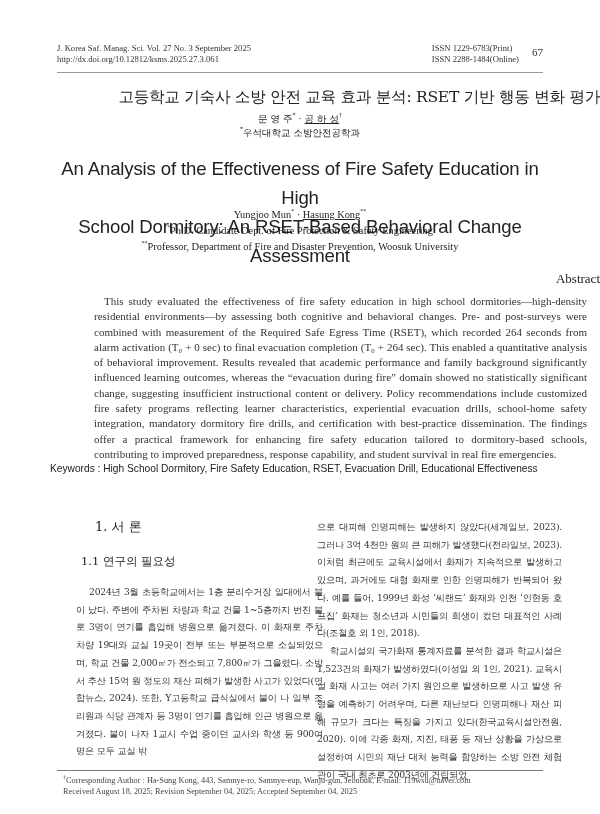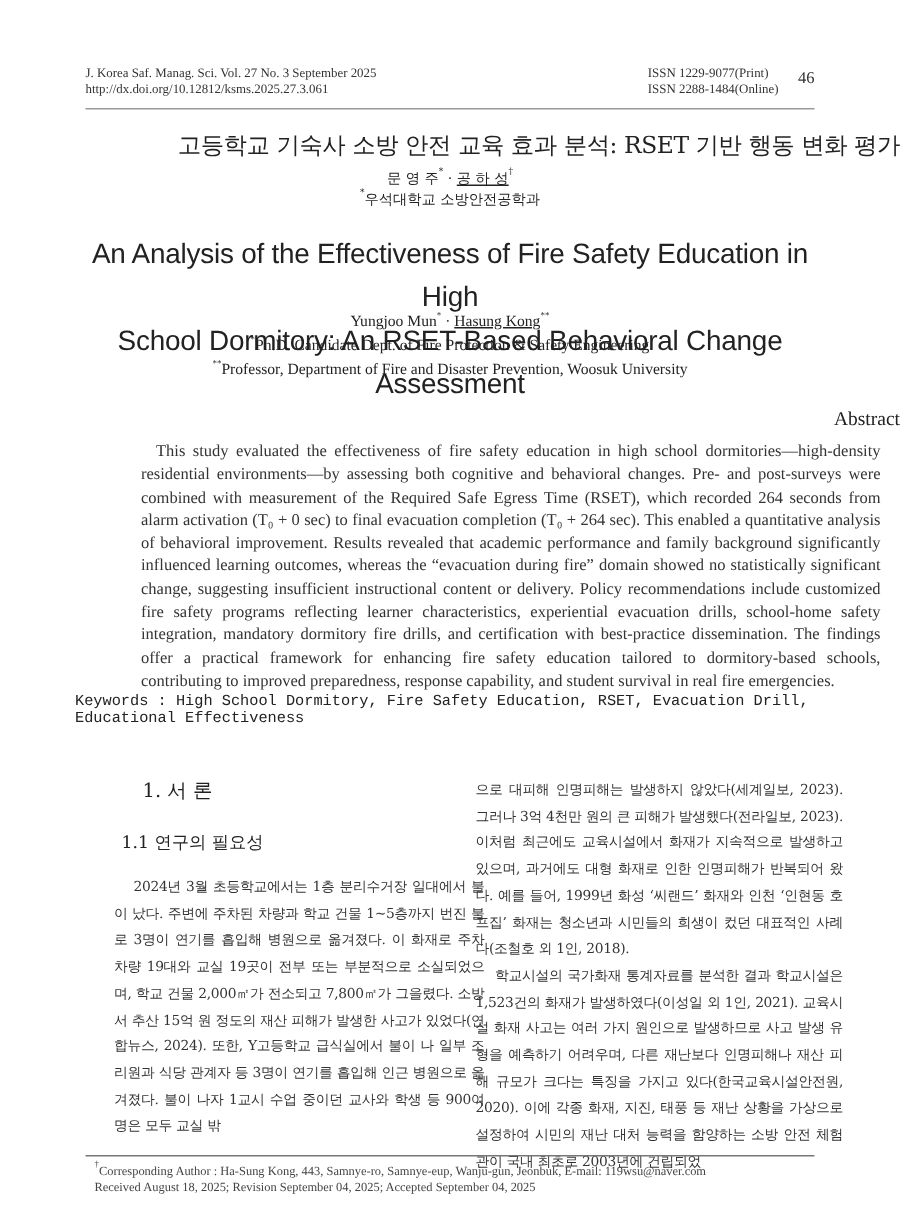--- a/index.html
+++ b/index.html
@@ -27,21 +27,21 @@
   .en-affil1 { position: absolute; left: 0; width: 600px; top: 225px; text-align: center;
                font-family: "Liberation Serif", serif; font-size: 10.4px; }
   .en-affil2 { position: absolute; left: 0; width: 600px; top: 241px; text-align: center;
                font-family: "Liberation Serif", serif; font-size: 10.4px; }
 
   .abs-h { position: absolute; left: 0; width: 600px; top: 271px; text-align: right;
            font-family: "Liberation Serif", serif; font-size: 13px; }
   .abs-body { position: absolute; left: 50px; width: 493px; top: 294px;
               font-family: Liberation Serif, serif; font-size: 11px; line-height: 15.3px; text-align: justify; color: #333; text-indent: 10px; margin-left: 44px; }
   .kw { position: absolute; left: 50px; width: 493px; top: 463px;
-        font-family: Liberation Mono, monospace; font-size: 10.2px; color: #222; }
+        font-family: Liberation Sans, sans-serif; font-size: 10.2px; color: #222; }
 
   .col { position: absolute; top: 512px; width: 247px; font-family: "DejaVu Serif", serif; font-size: 9.2px; color: #333; margin-left: 19px; }
   .col.left { left: 57px; }
   .col.right { left: 298px; top: 518px; width: 245px; }
   .sec1 { font-size: 13px; color: #222; margin: 0; position: absolute; top: 6px; left: 19px; }
   .sec11 { font-size: 11.5px; color: #222; position: absolute; top: 42px; left: 5px; }
   .para { text-align: justify; line-height: 17.7px; letter-spacing: -0.2px; }
   .left .para { position: absolute; top: 71px; left: 0; width: 247px; text-indent: 13px; }
   .right .para1 { text-indent: 0; }
   .right .para2 { text-indent: 13px; }
@@ -54,24 +54,24 @@
 <body>
 
 <div class="page">
 
   <div class="hdr">
     <div class="l">
       <div>J. Korea Saf. Manag. Sci. Vol. 27 No. 3 September 2025</div>
       <div>http://dx.doi.org/10.12812/ksms.2025.27.3.061</div>
     </div>
     <div class="r">
-      <div>ISSN 1229-9077(Print)</div>
+      <div>ISSN 1229-6783(Print)</div>
       <div>ISSN 2288-1484(Online)</div>
     </div>
-    <div class="pn">46</div>
+    <div class="pn">67</div>
   </div>
 
   <div class="ko-title">고등학교 기숙사 소방 안전 교육 효과 분석: RSET 기반 행동 변화 평가</div>
   <div class="ko-authors">
     <span>문 영 주</span><sup>*</sup><span> · </span><span class="u">공 하 성</span><sup>†</sup>
   </div>
   <div class="ko-affil">
     <sup>*</sup><span>우석대학교 소방안전공학과</span>
   </div>
 

